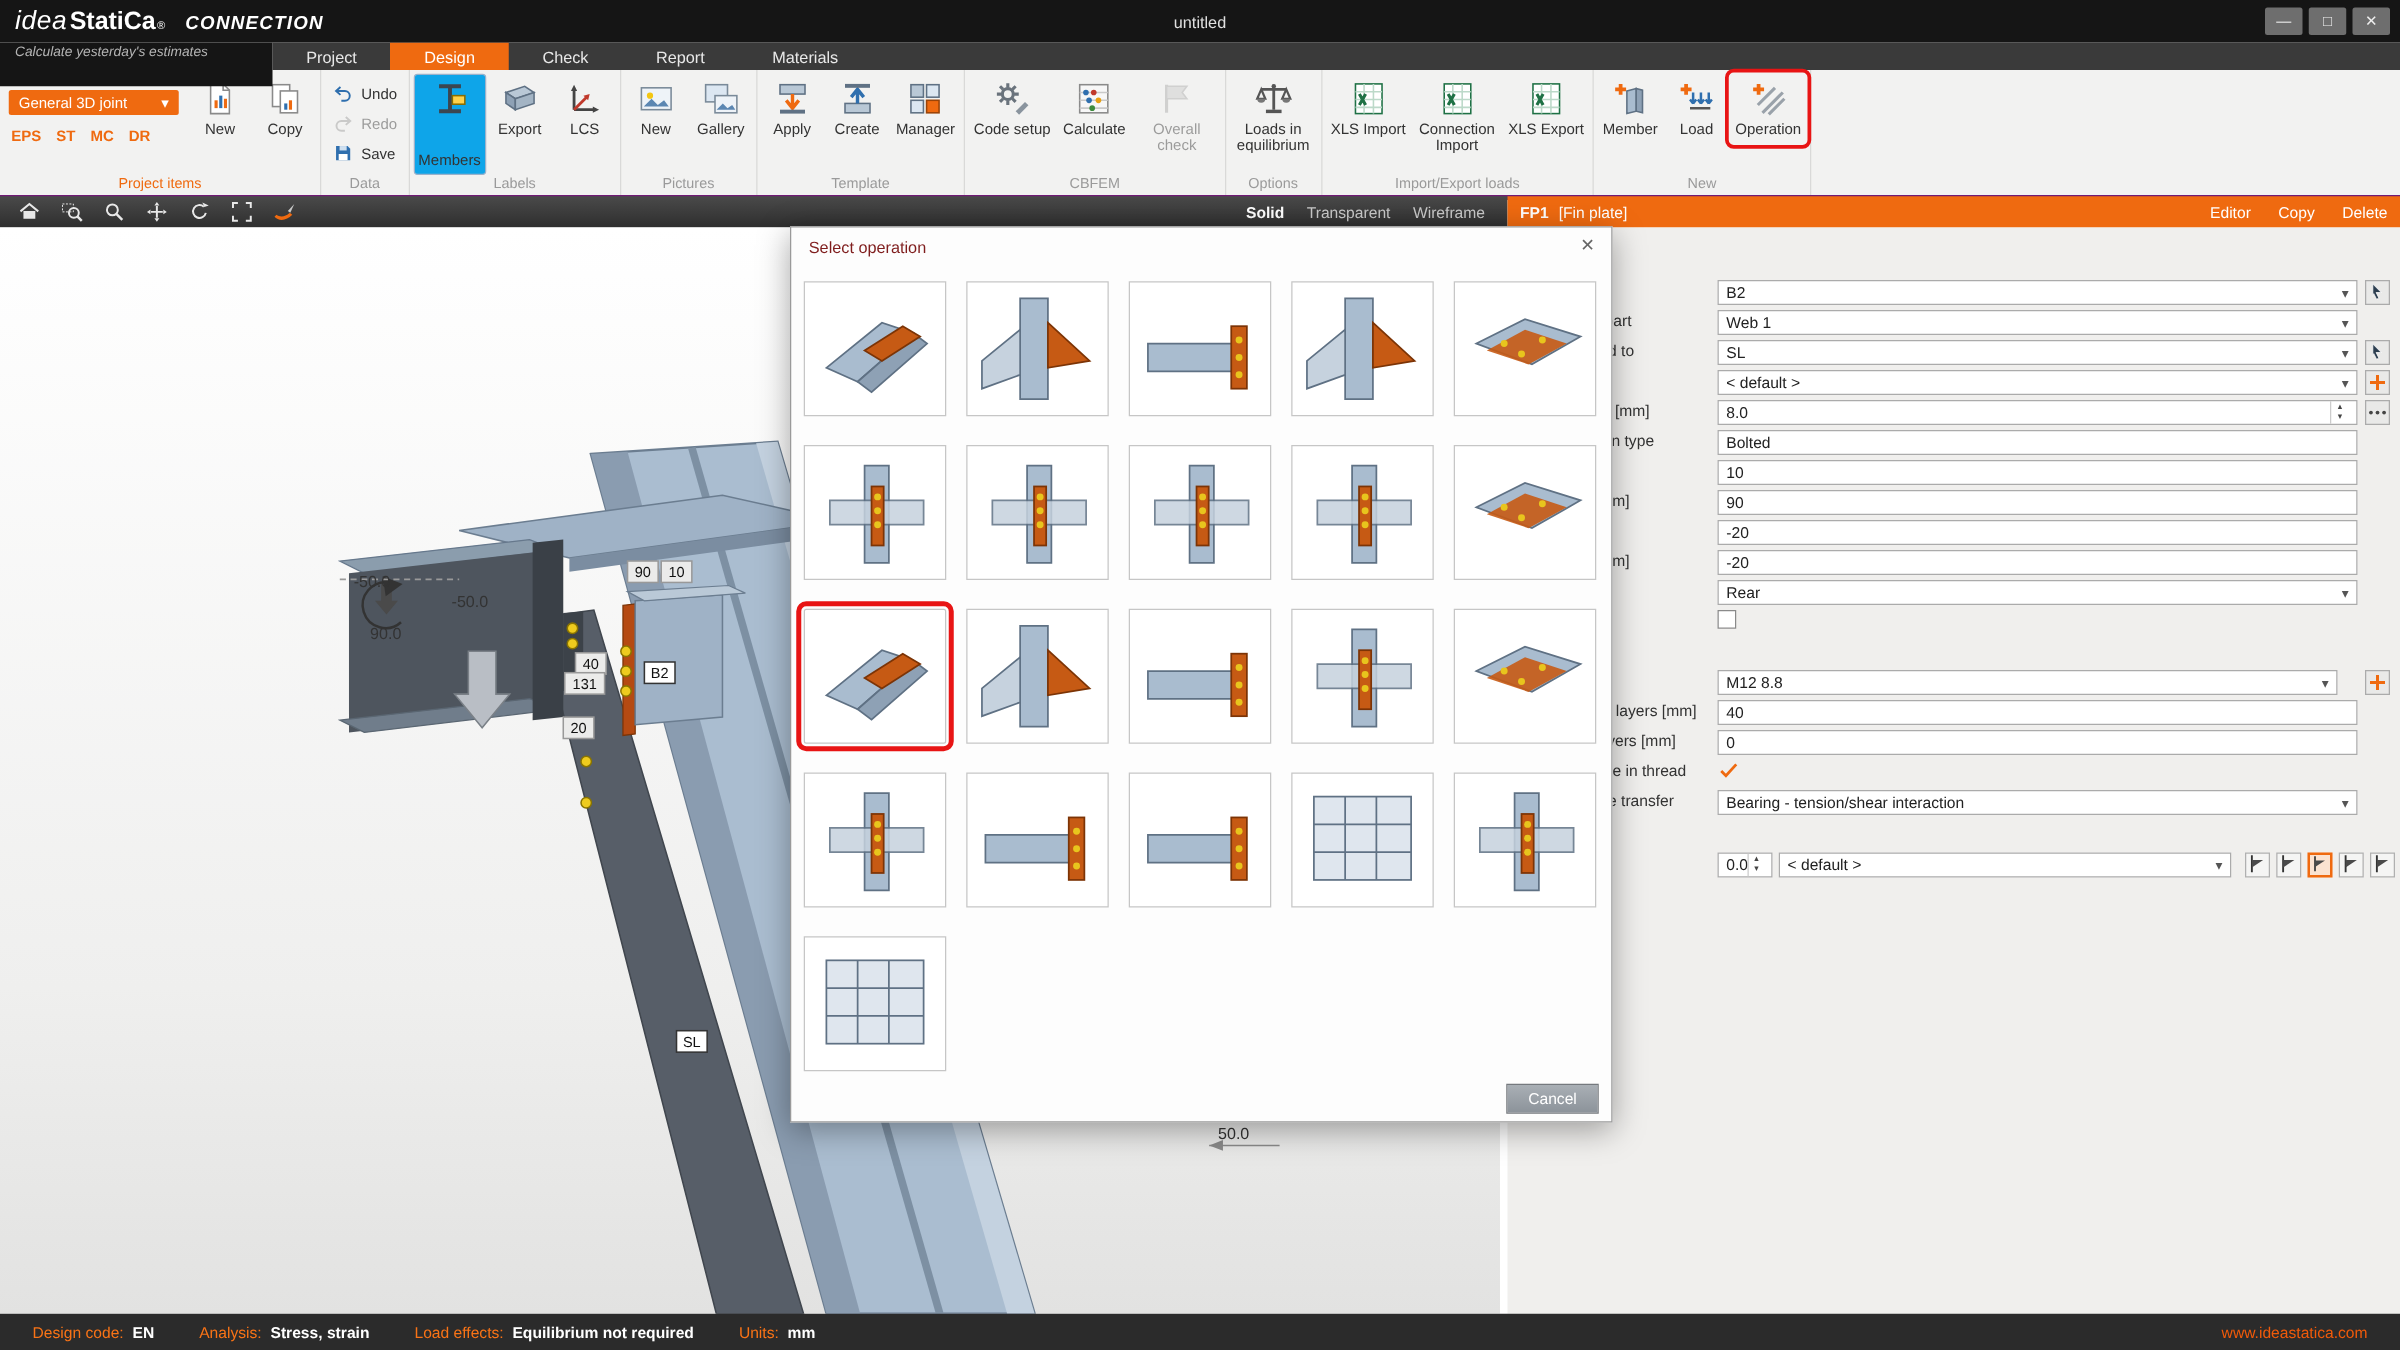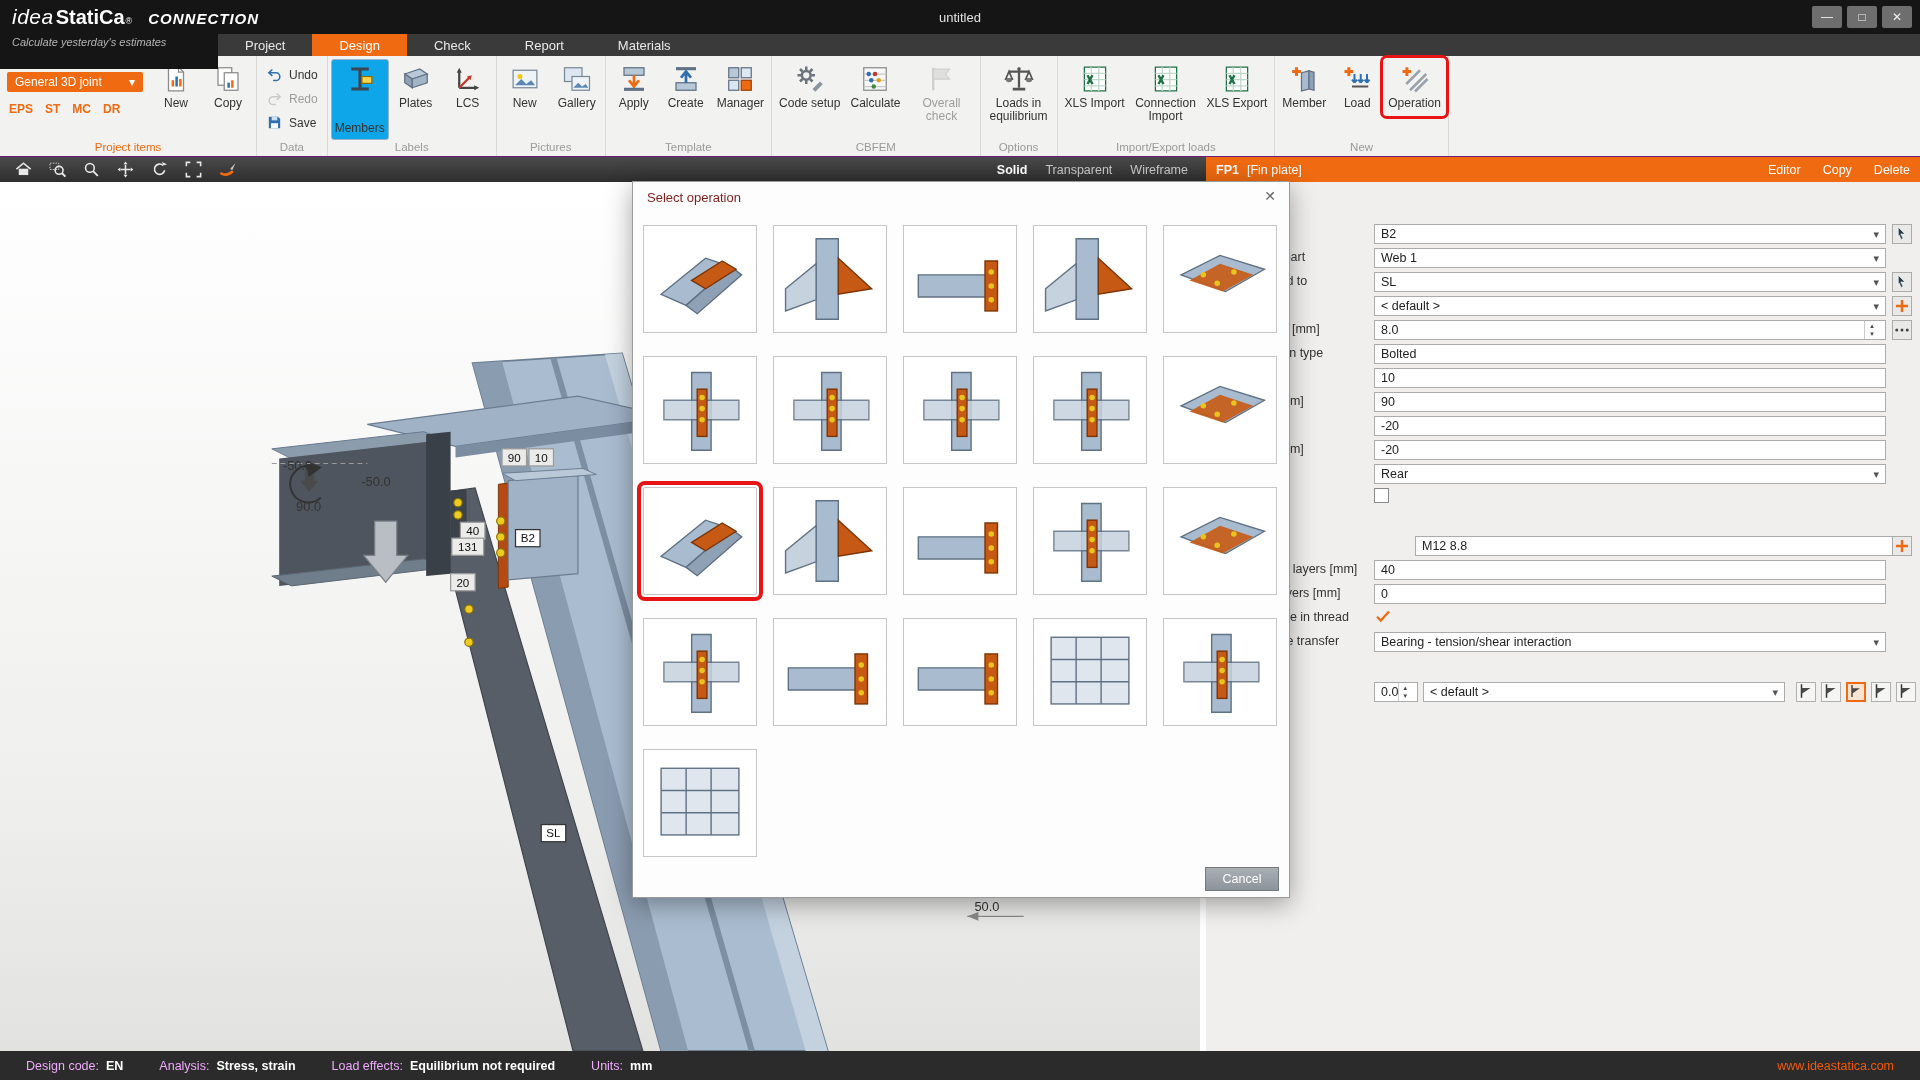--- a/index.html
+++ b/index.html
@@ -112,21 +112,21 @@
   .cell.hl{outline:4px solid #e81414;outline-offset:2px;border-radius:2px;}
   .thumb-art{width:100px;height:92px;}
   .cancel-btn{position:absolute;right:10px;bottom:6px;width:72px;height:22px;
               background:linear-gradient(#a9afb5,#8c939a);color:#fff;border:1px solid #75797e;
               font-size:12.5px;display:flex;align-items:center;justify-content:center;cursor:pointer;}
 
   
   #statusbar{position:absolute;left:0;top:1051px;width:1920px;height:29px;background:#2b2b2b;
              display:flex;align-items:center;padding:0 26px;gap:36px;font-size:12.5px;box-sizing:border-box;}
   .sb-item{display:flex;gap:7px;white-space:nowrap;}
-  .sb-label{color:#f0abfc;}
+  .sb-label{color:#f97316;}
   .sb-val{color:#fff;font-weight:bold;}
   .sb-link{margin-left:auto;color:#f05a0a;cursor:pointer;}
 </style>
 </head>
 <body>
 
 <div id="titlebar">
   <div class="brand">
     <span class="brand-idea">idea</span>
     <span class="brand-statica">StatiCa</span>
@@ -228,21 +228,21 @@
                 <rect x="13.5" y="10" width="8" height="5.5" fill="#ffd24a" stroke="#8a6d00"></rect>
               </svg></span>
             <span class="rl">Members</span>
           </div>
           <div class="rbtn">
             <span class="ri"><svg viewBox="0 0 24 24" style="width: 100%; height: 100%;">
                 <polygon points="3,8 15,4 21,8 9,12" fill="#b9c8d6" stroke="#5f7184"></polygon>
                 <polygon points="3,8 9,12 9,19 3,15" fill="#8ea1b5" stroke="#5f7184"></polygon>
                 <polygon points="9,12 21,8 21,15 9,19" fill="#a3b4c4" stroke="#5f7184"></polygon>
               </svg></span>
-            <span class="rl">Plates</span>
+            <span class="rl">Export</span>
           </div>
           <div class="rbtn">
             <span class="ri"><svg viewBox="0 0 24 24" style="width: 100%; height: 100%;">
                 <path d="M5 19V6M5 19h13" stroke="#444" stroke-width="1.8" fill="none"></path>
                 <path d="M5 3l2 4H3zM21 19l-4 2v-4z" fill="#444"></path>
                 <path d="M5 19 13 11" stroke="#c0392b" stroke-width="1.8"></path>
                 <path d="M15 9l-1 4-3-3z" fill="#c0392b"></path>
               </svg></span>
             <span class="rl">LCS</span>
           </div>
@@ -589,21 +589,21 @@
       </div>
       <span class="prow-label" style="left:70px;top:260px;">[mm]</span>
       <div class="field" style="left:168px;top:258px;width:512px;">
         <span>-20</span>
       </div>
       <div class="field dd" style="left:168px;top:282px;width:512px;">
         <span>Rear</span>
         <span class="caret">▾</span>
       </div>
       <div class="checkbox" style="left:168px;top:306px;"></div>
-      <div class="field dd" style="left:168px;top:354px;width:496px;margin-left:41px;">
+      <div class="field dd" style="left:168px;top:354px;width:496px;">
         <span>M12 8.8</span>
         <span class="caret">▾</span>
       </div>
       <div class="sidebtn" style="left:686px;top:354px;">
         <span class="sicon">
           <svg viewBox="0 0 24 24" style="width: 100%; height: 100%;">
             <path d="M4 12h16M12 4v16" stroke="#ef6a10" stroke-width="3.2"></path>
           </svg>
         </span>
       </div>

